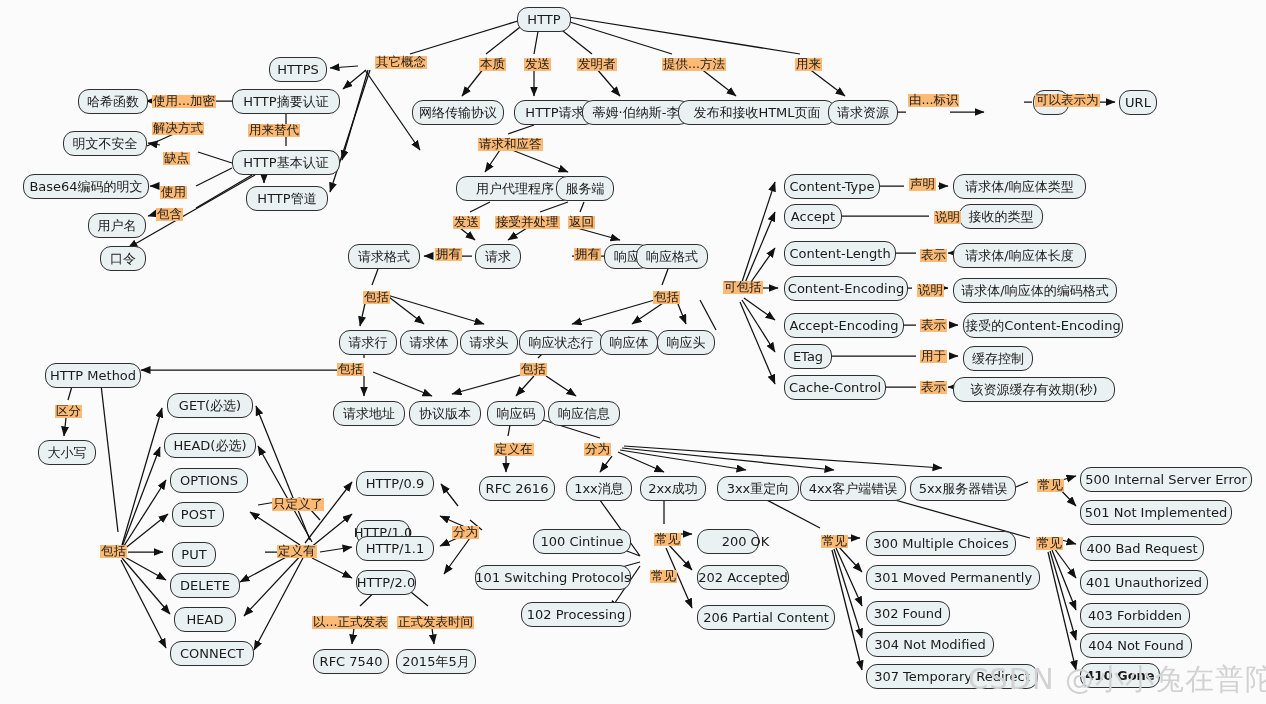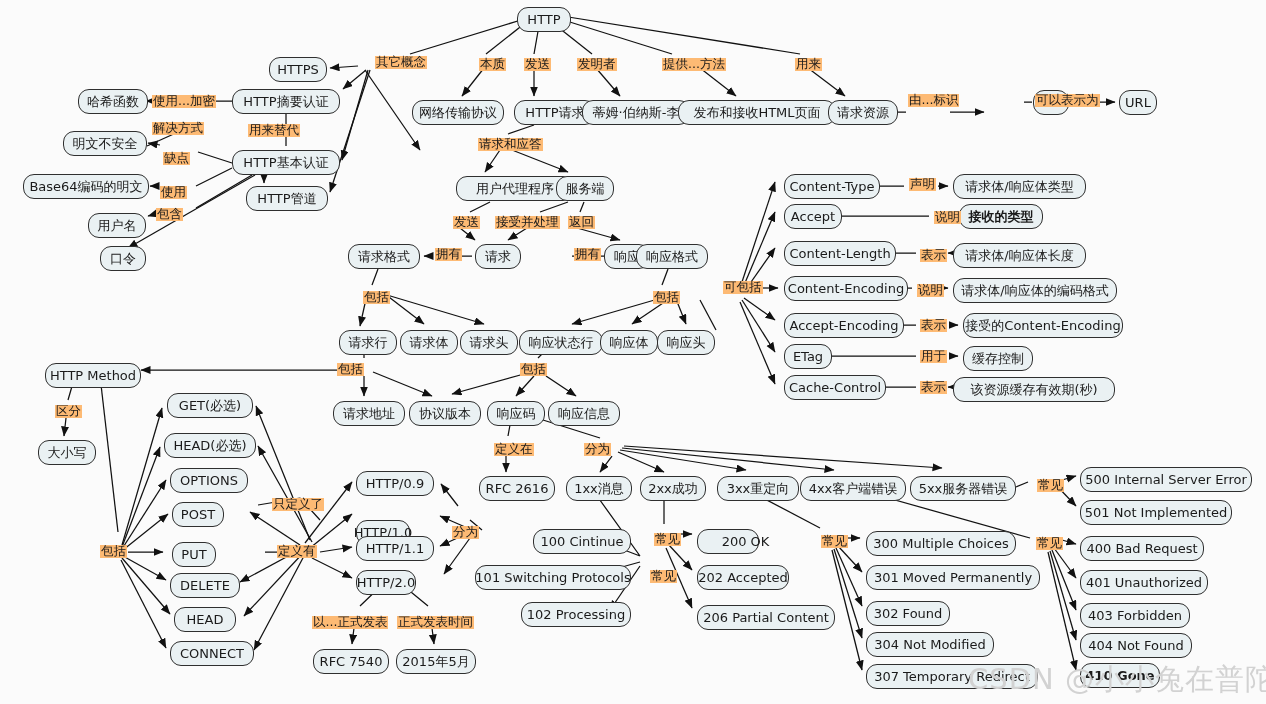--- a/index.html
+++ b/index.html
@@ -197,21 +197,21 @@
       <div class="node" style="left: 519px; top: 330px; width: 84px;">响应状态行</div>
       <div class="node" style="left: 600px; top: 330px; width: 58px;">响应体</div>
       <div class="node" style="left: 657px; top: 330px; width: 58px;">响应头</div>
       <div class="node" style="left: 333px; top: 401px; width: 72px;">请求地址</div>
       <div class="node" style="left: 409px; top: 401px; width: 72px;">协议版本</div>
       <div class="node" style="left: 487px; top: 401px; width: 58px;">响应码</div>
       <div class="node" style="left: 548px; top: 401px; width: 72px;">响应信息</div>
       <div class="node" style="left: 784px; top: 174px; width: 96px;">Content-Type</div>
       <div class="node" style="left: 953px; top: 174px; width: 133px;">请求体/响应体类型</div>
       <div class="node" style="left: 784px; top: 204px; width: 58px;">Accept</div>
-      <div class="node" style="left: 959px; top: 204px; width: 84px; font-weight: bold;">接收的类型</div>
+      <div class="node" style="left: 959px; top: 204px; width: 84px;">接收的类型</div>
       <div class="node" style="left: 784px; top: 241px; width: 112px;">Content-Length</div>
       <div class="node" style="left: 953px; top: 243px; width: 133px;">请求体/响应体长度</div>
       <div class="node" style="left: 784px; top: 276px; width: 124px;">Content-Encoding</div>
       <div class="node" style="left: 953px; top: 278px; width: 164px;">请求体/响应体的编码格式</div>
       <div class="node" style="left: 784px; top: 313px; width: 120px;">Accept-Encoding</div>
       <div class="node" style="left: 963px; top: 313px; width: 160px;">接受的Content-Encoding</div>
       <div class="node" style="left: 784px; top: 344px; width: 48px;">ETag</div>
       <div class="node" style="left: 963px; top: 346px; width: 70px;">缓存控制</div>
       <div class="node" style="left: 784px; top: 375px; width: 102px;">Cache-Control</div>
       <div class="node" style="left: 953px; top: 377px; width: 162px;">该资源缓存有效期(秒)</div>

